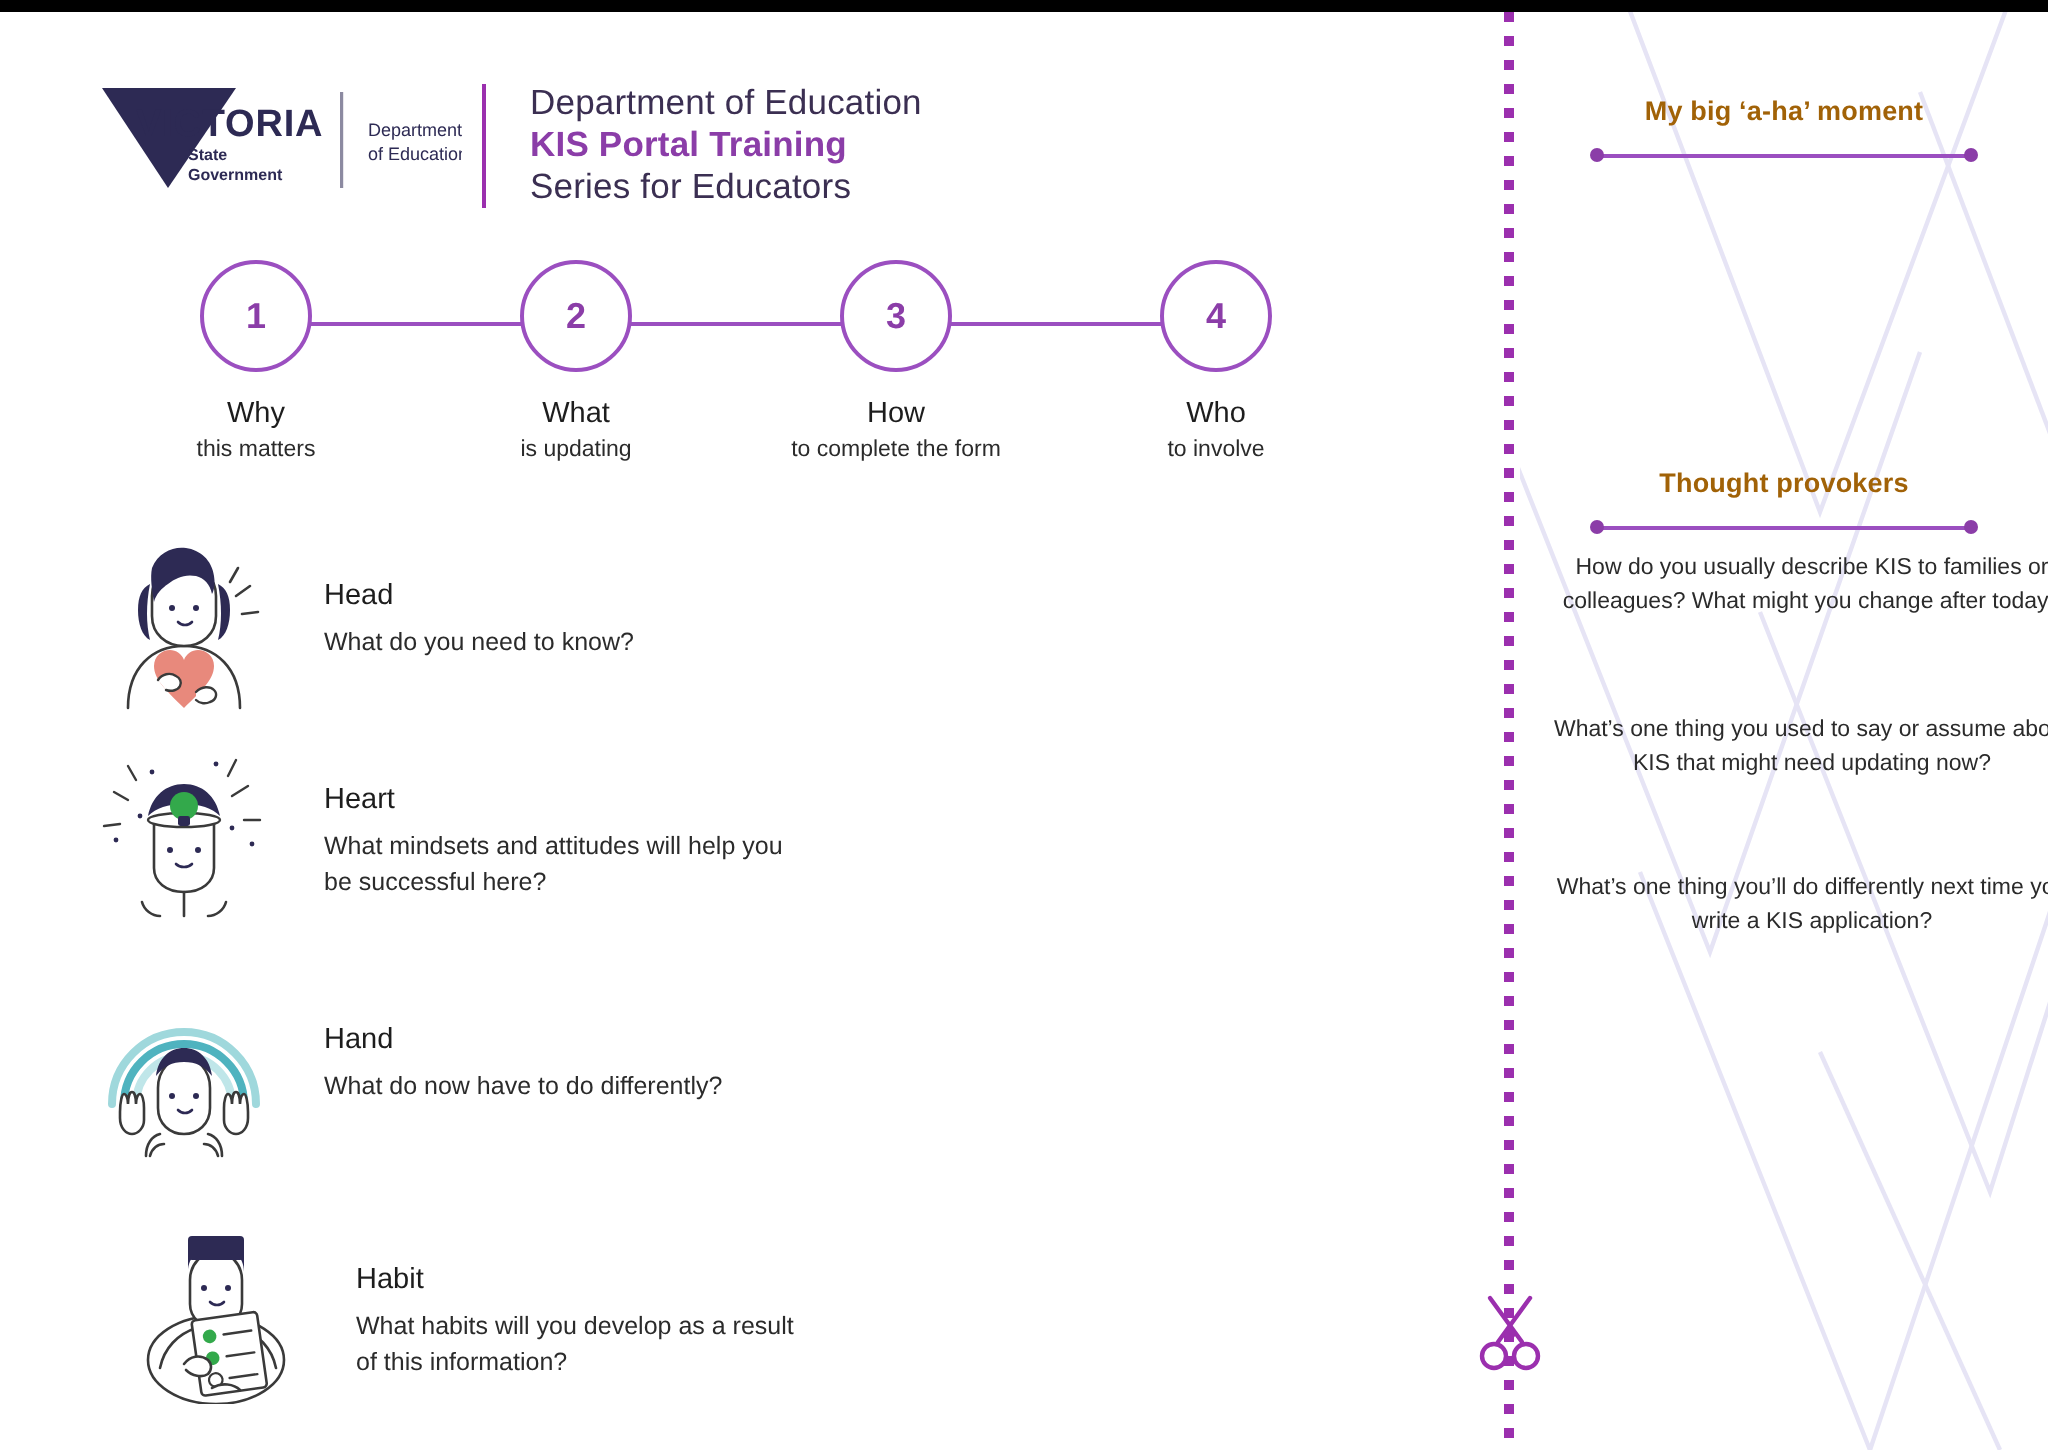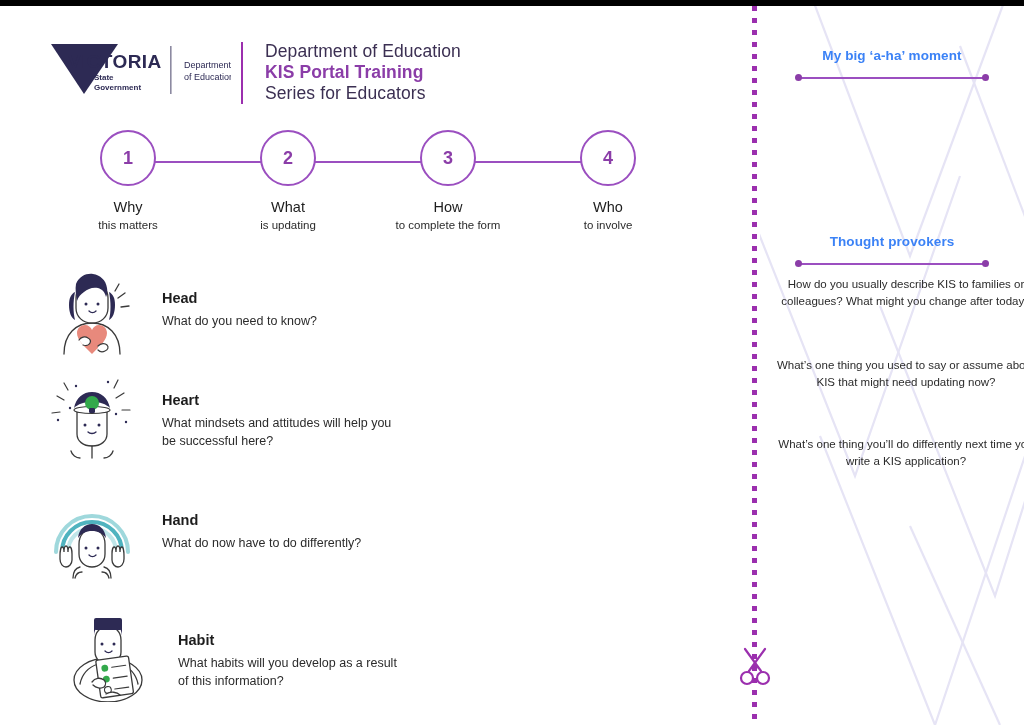--- a/index.html
+++ b/index.html
@@ -52,27 +52,27 @@
   }
   .step-title{margin-top:13px;font-weight:normal;font-size:14.5px;color:#1d1d1d;}
   .step-sub{margin-top:4px;font-size:11.5px;color:#2b2b2b;white-space:nowrap;}
 
   
   .hblocks{position:absolute;left:0;top:252px;width:752px;}
   .hblock{position:absolute;display:flex;align-items:flex-start;}
   .hb-ill{width:92px;height:92px;flex:0 0 auto;}
   .hb-ill svg{display:block;}
   .hb-txt{margin-left:24px;padding-top:22px;width:230px;}
-  .hb-title{font-weight:bold;font-size:14.5px;color:#1d1d1d;margin-bottom:7px;}
+  .hb-title{font-weight:normal;font-size:14.5px;color:#1d1d1d;margin-bottom:7px;}
   .hb-body{font-size:12.5px;line-height:17.5px;color:#2b2b2b;}
 
   
   .right{position:absolute;left:760px;top:6px;width:264px;height:719px;}
   .r-sec{position:absolute;width:264px;text-align:center;}
-  .r-title{color:#3b82f6;font-weight:bold;font-size:13.5px;letter-spacing:.1px;}
+  .r-title{color:#a16207;font-weight:bold;font-size:13.5px;letter-spacing:.1px;}
   .r-rule{position:relative;height:10px;margin-top:10px;}
   .r-rule .bar{position:absolute;left:38px;right:38px;top:4px;height:2px;background:#9B4FC0;}
   .r-rule .dot{position:absolute;top:1px;width:7px;height:7px;border-radius:50%;background:#8B3DA8;}
   .r-rule .dot.l{left:35px;} .r-rule .dot.r{right:35px;}
   .prompt{font-size:11.5px;line-height:16.5px;color:#2b2b2b;padding:0 14px;}
 </style>
 </head>
 <body>
 
 <div class="page">

